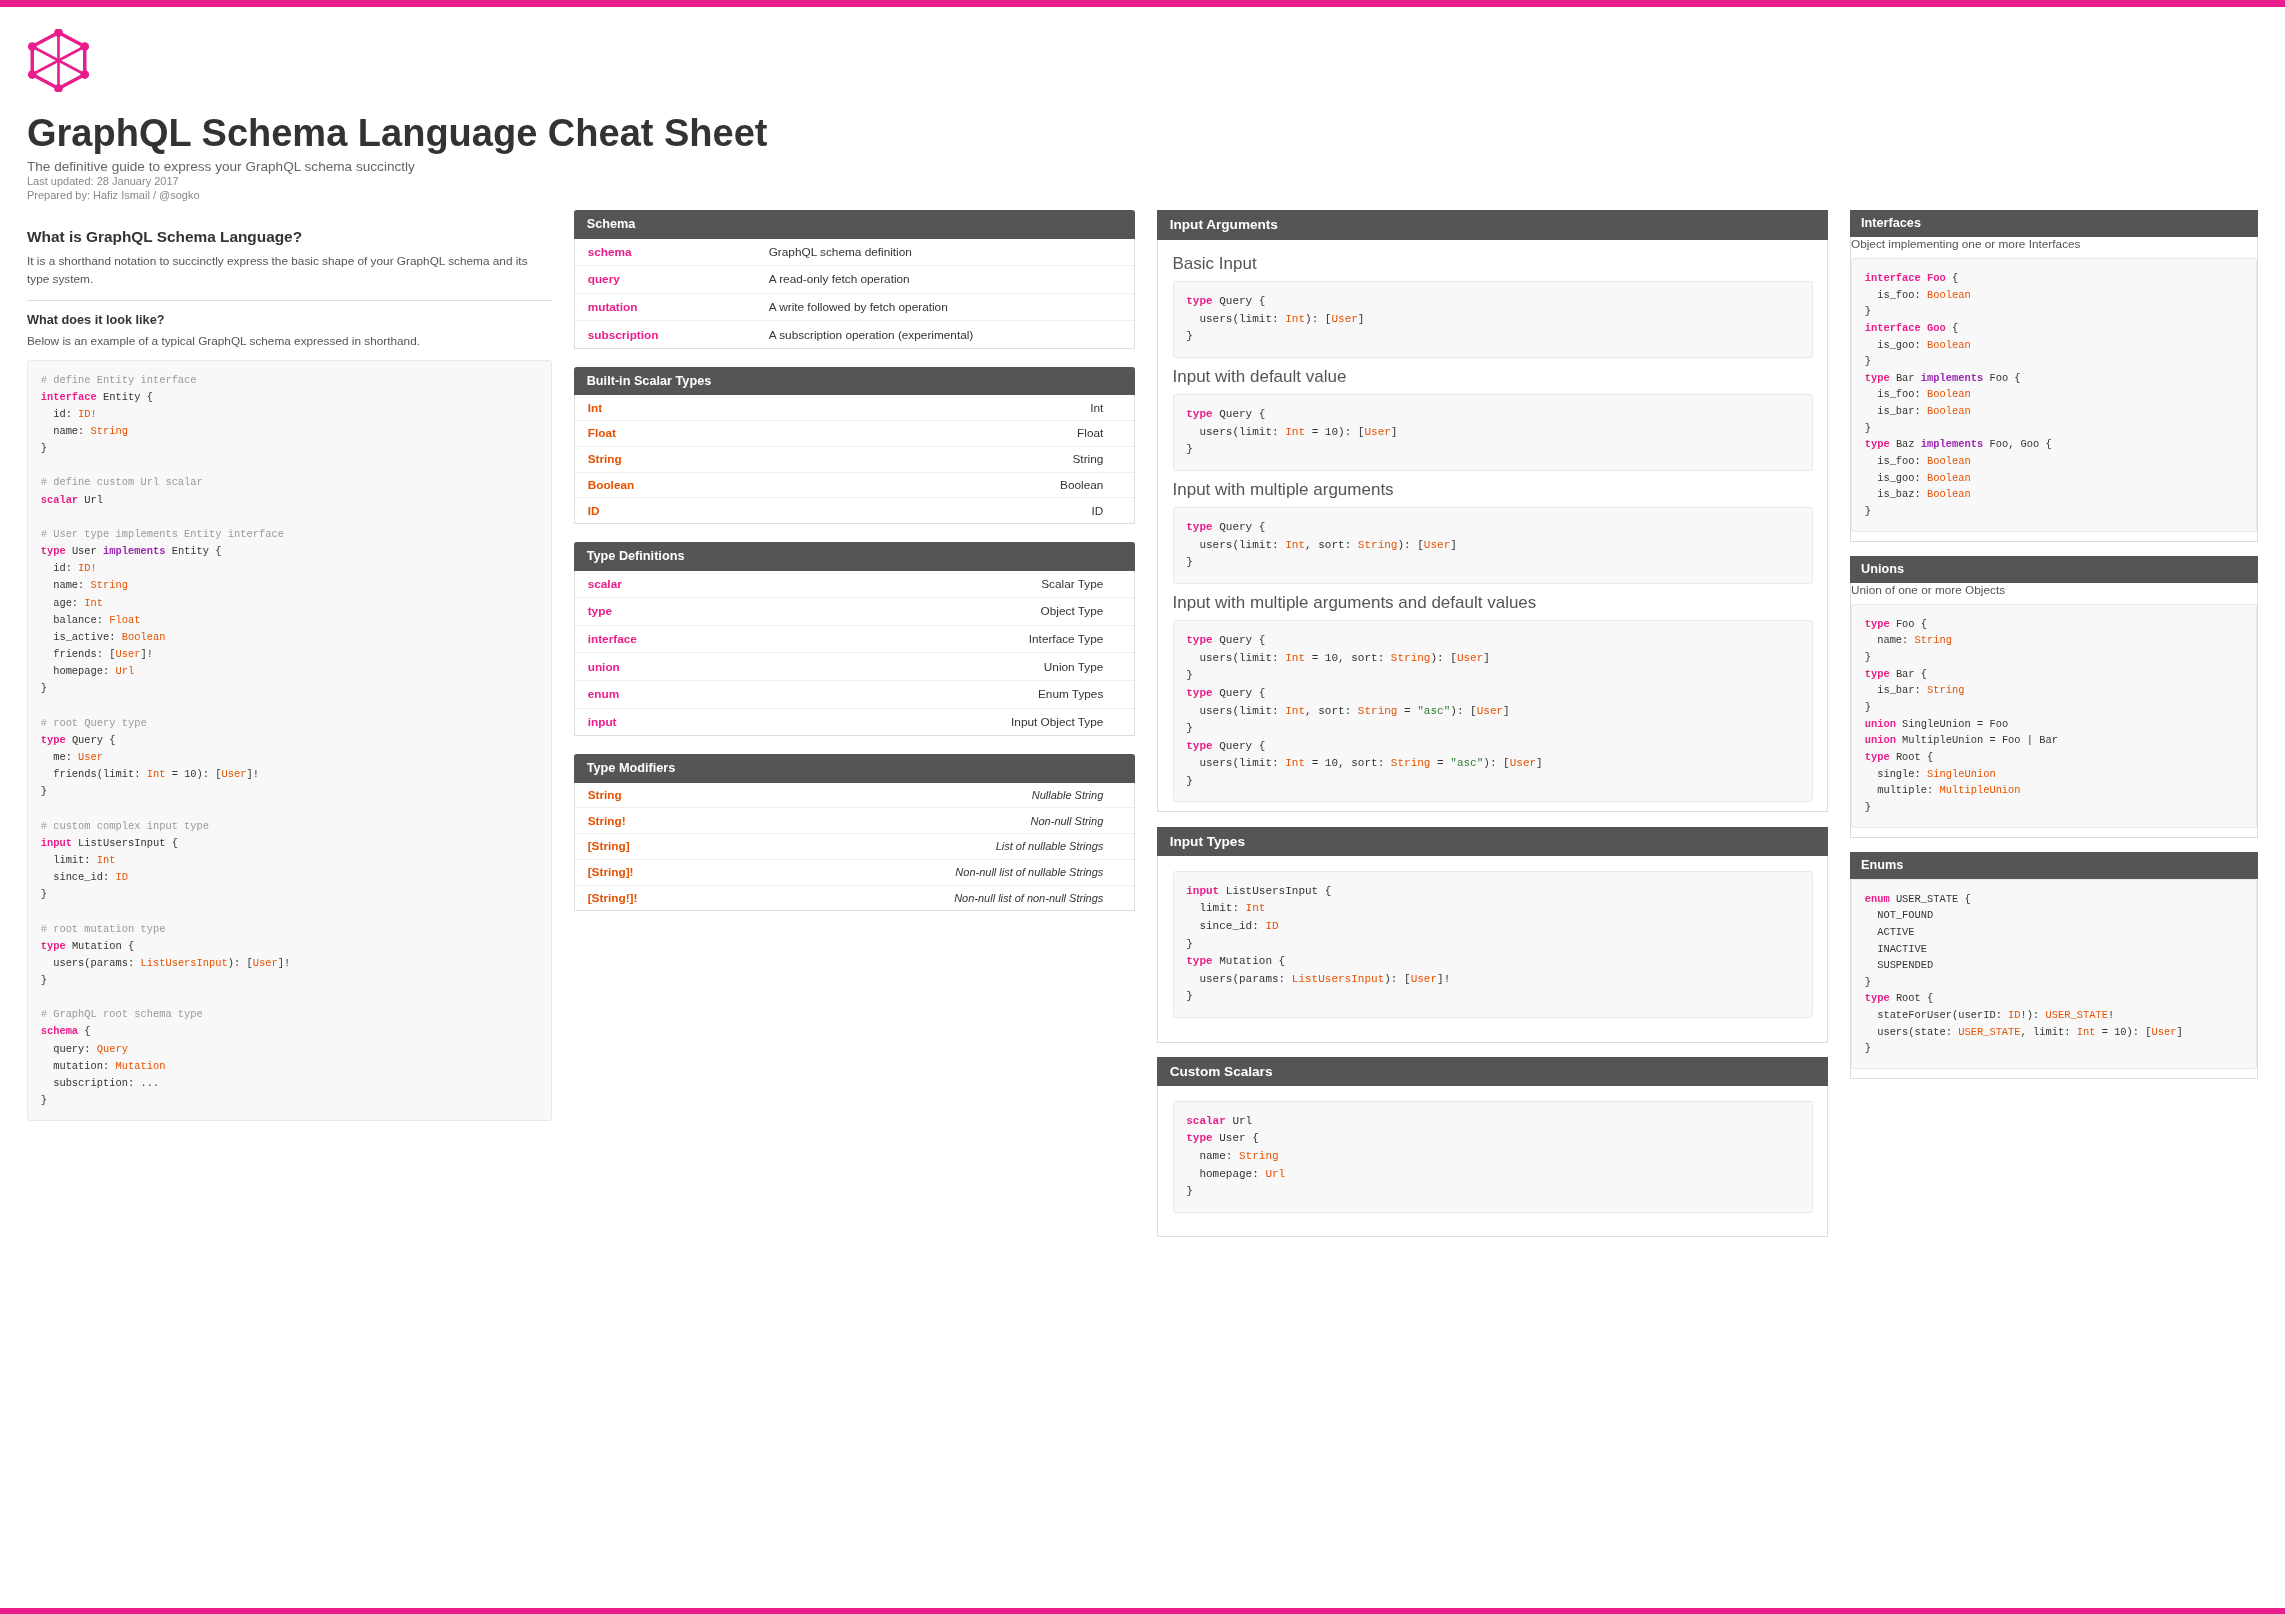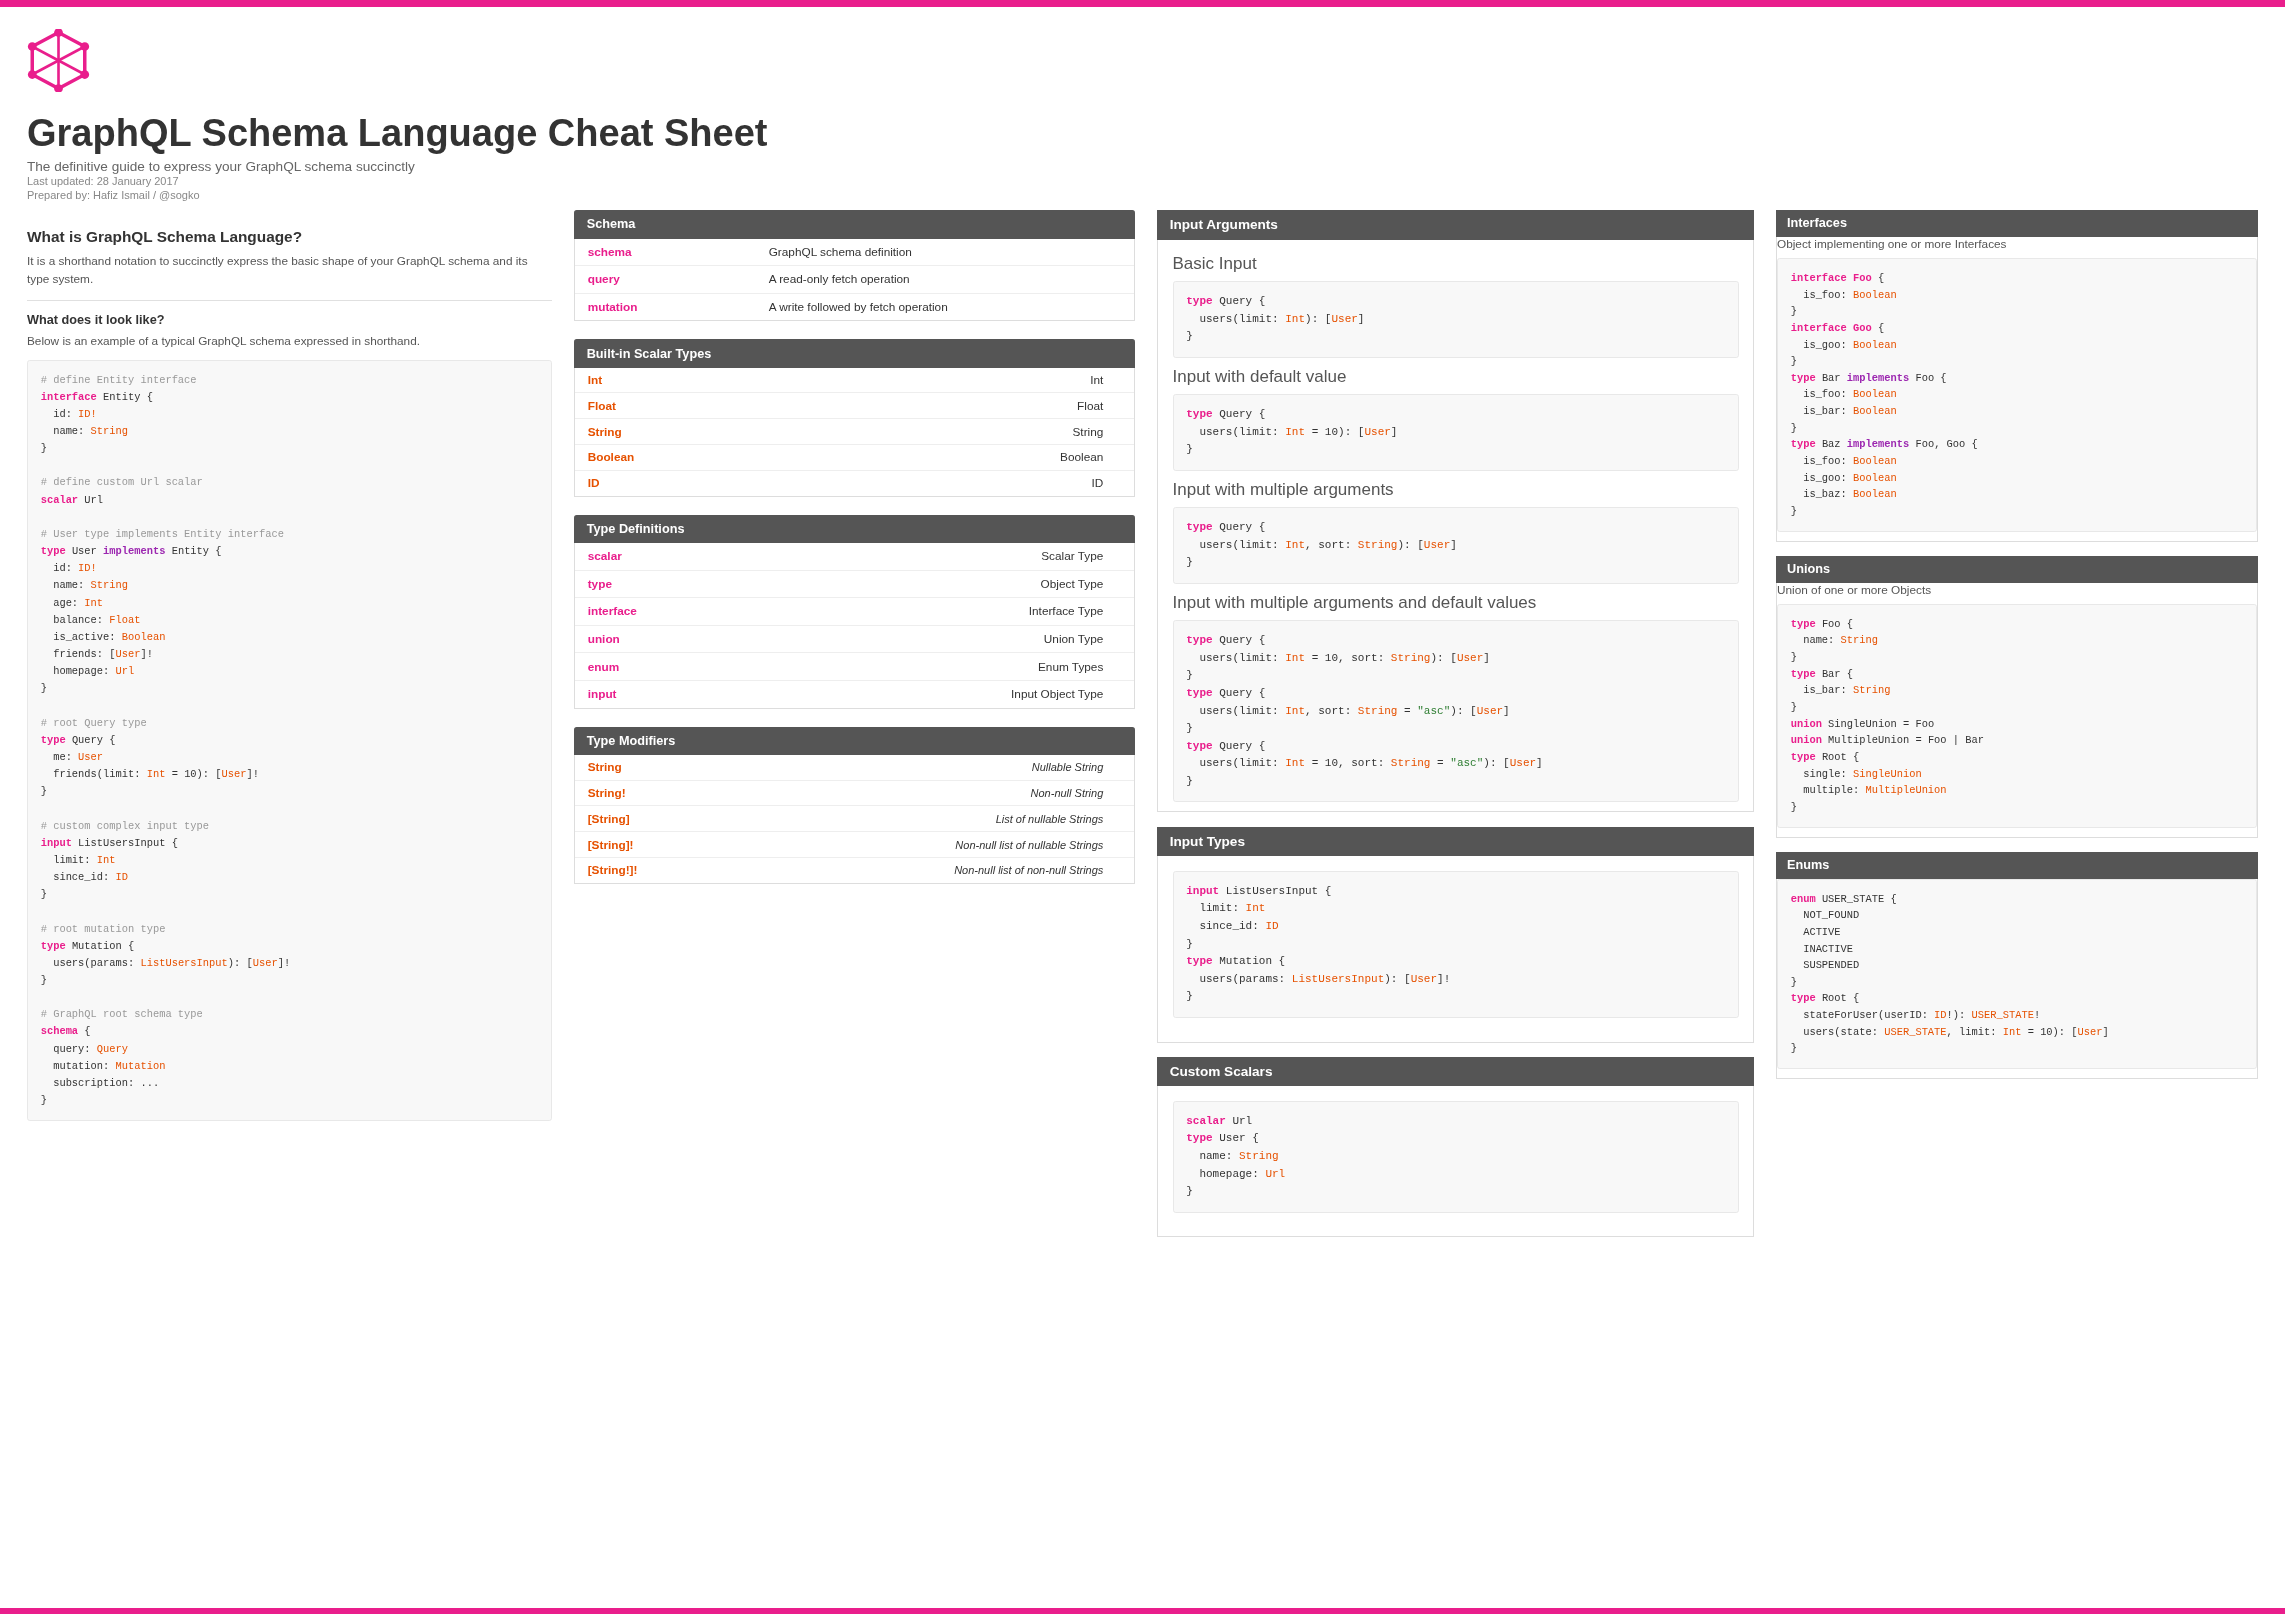--- a/index.html
+++ b/index.html
@@ -50,21 +50,21 @@
     
     .col-left {
       width: 525px;
       flex-shrink: 0;
     }
     .col-mid {
       width: 561px;
       flex-shrink: 0;
     }
     .col-right-1 {
-      width: 597px;
+      width: 671px;
       flex-shrink: 0;
     }
     .col-right-2 {
       flex: 1;
     }
     .section-title {
       font-size: 15.4px;
       font-weight: bold;
       color: #333;
       margin-bottom: 7.2px;
@@ -306,20 +306,24 @@
             <div class="col2">GraphQL schema definition</div>
           </div>
           <div class="table-row">
             <div class="col1">query</div>
             <div class="col2">A read-only fetch operation</div>
           </div>
           <div class="table-row">
             <div class="col1">mutation</div>
             <div class="col2">A write followed by fetch operation</div>
           </div>
+          <div class="table-row">
+            <div class="col1">subscription</div>
+            <div class="col2">A subscription operation (experimental)</div>
+          </div>
         </div>
       </div>
 
       <div class="table-section" style="margin-top:18px;">
         <div class="table-header">Built-in Scalar Types</div>
         <div class="table-body">
           <div class="scalar-row">
             <div class="s1">Int</div>
             <div class="s2">Int</div>
           </div>

